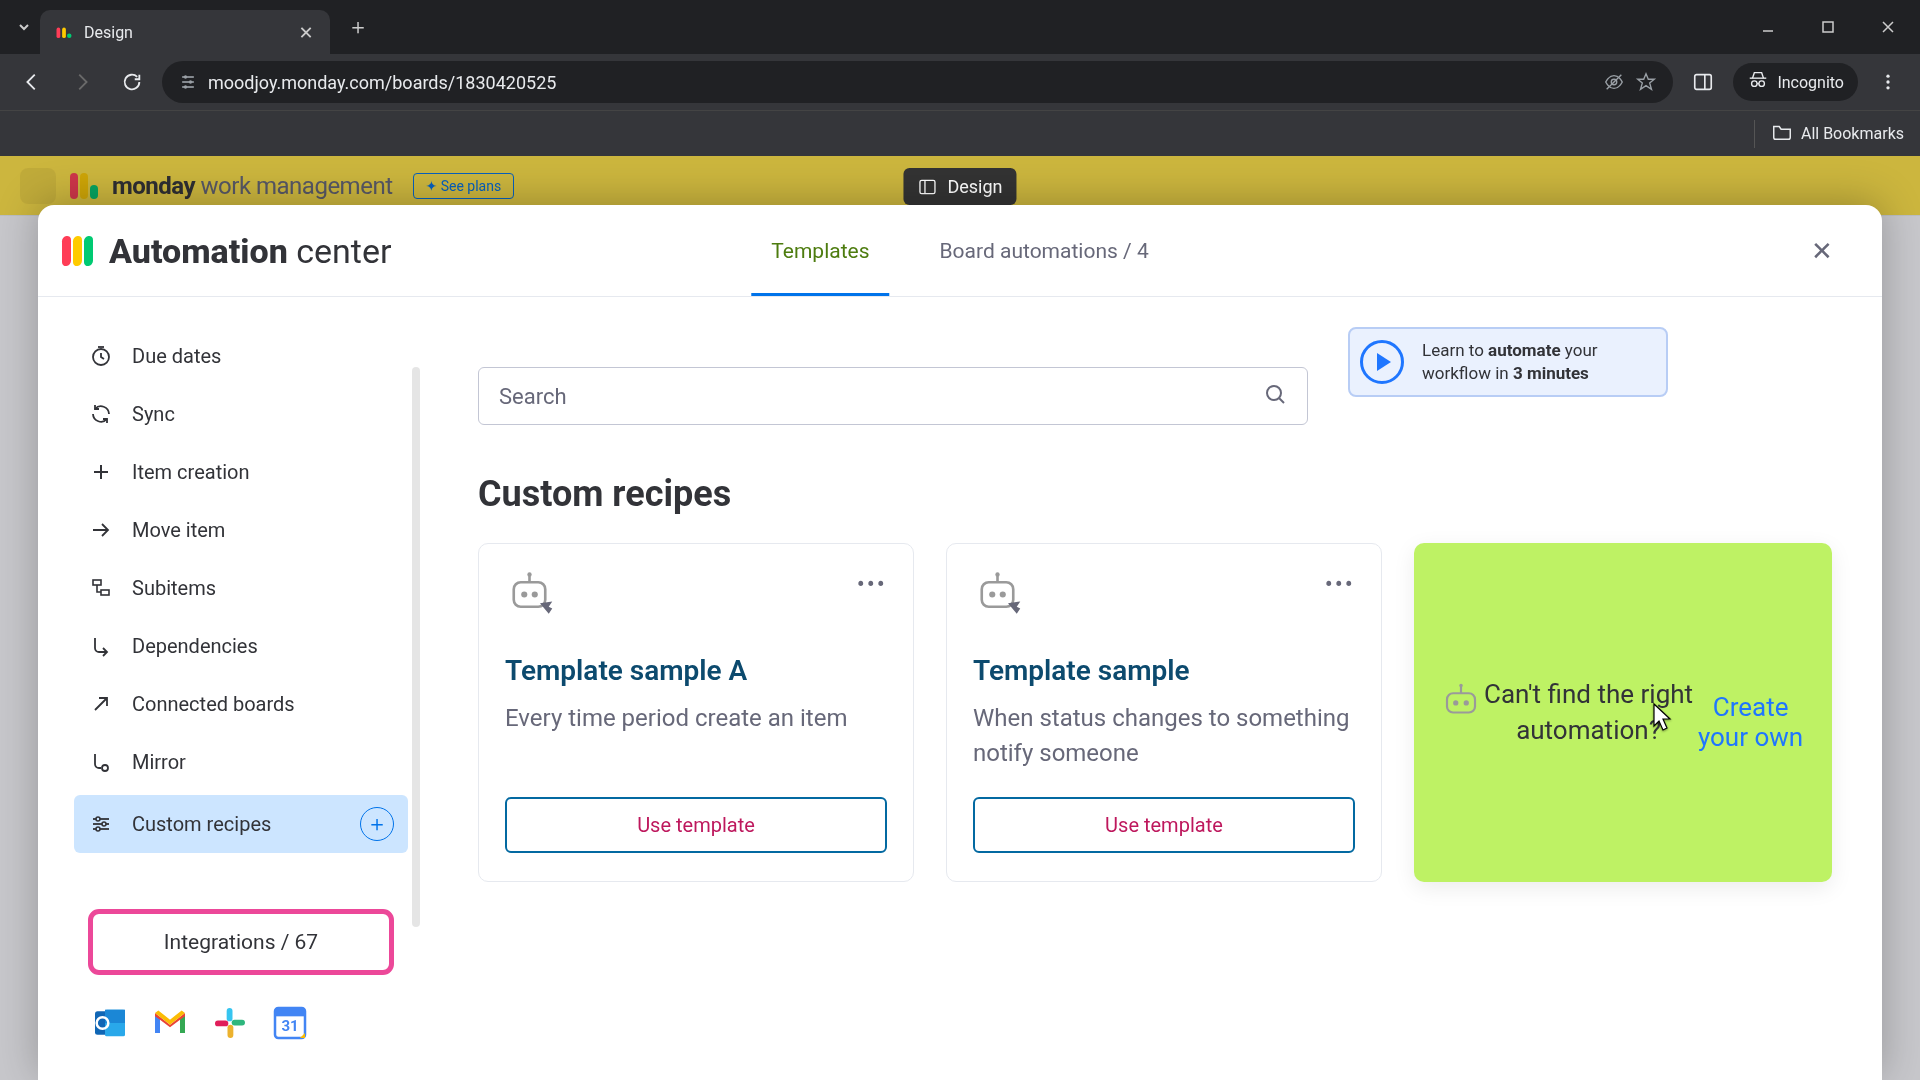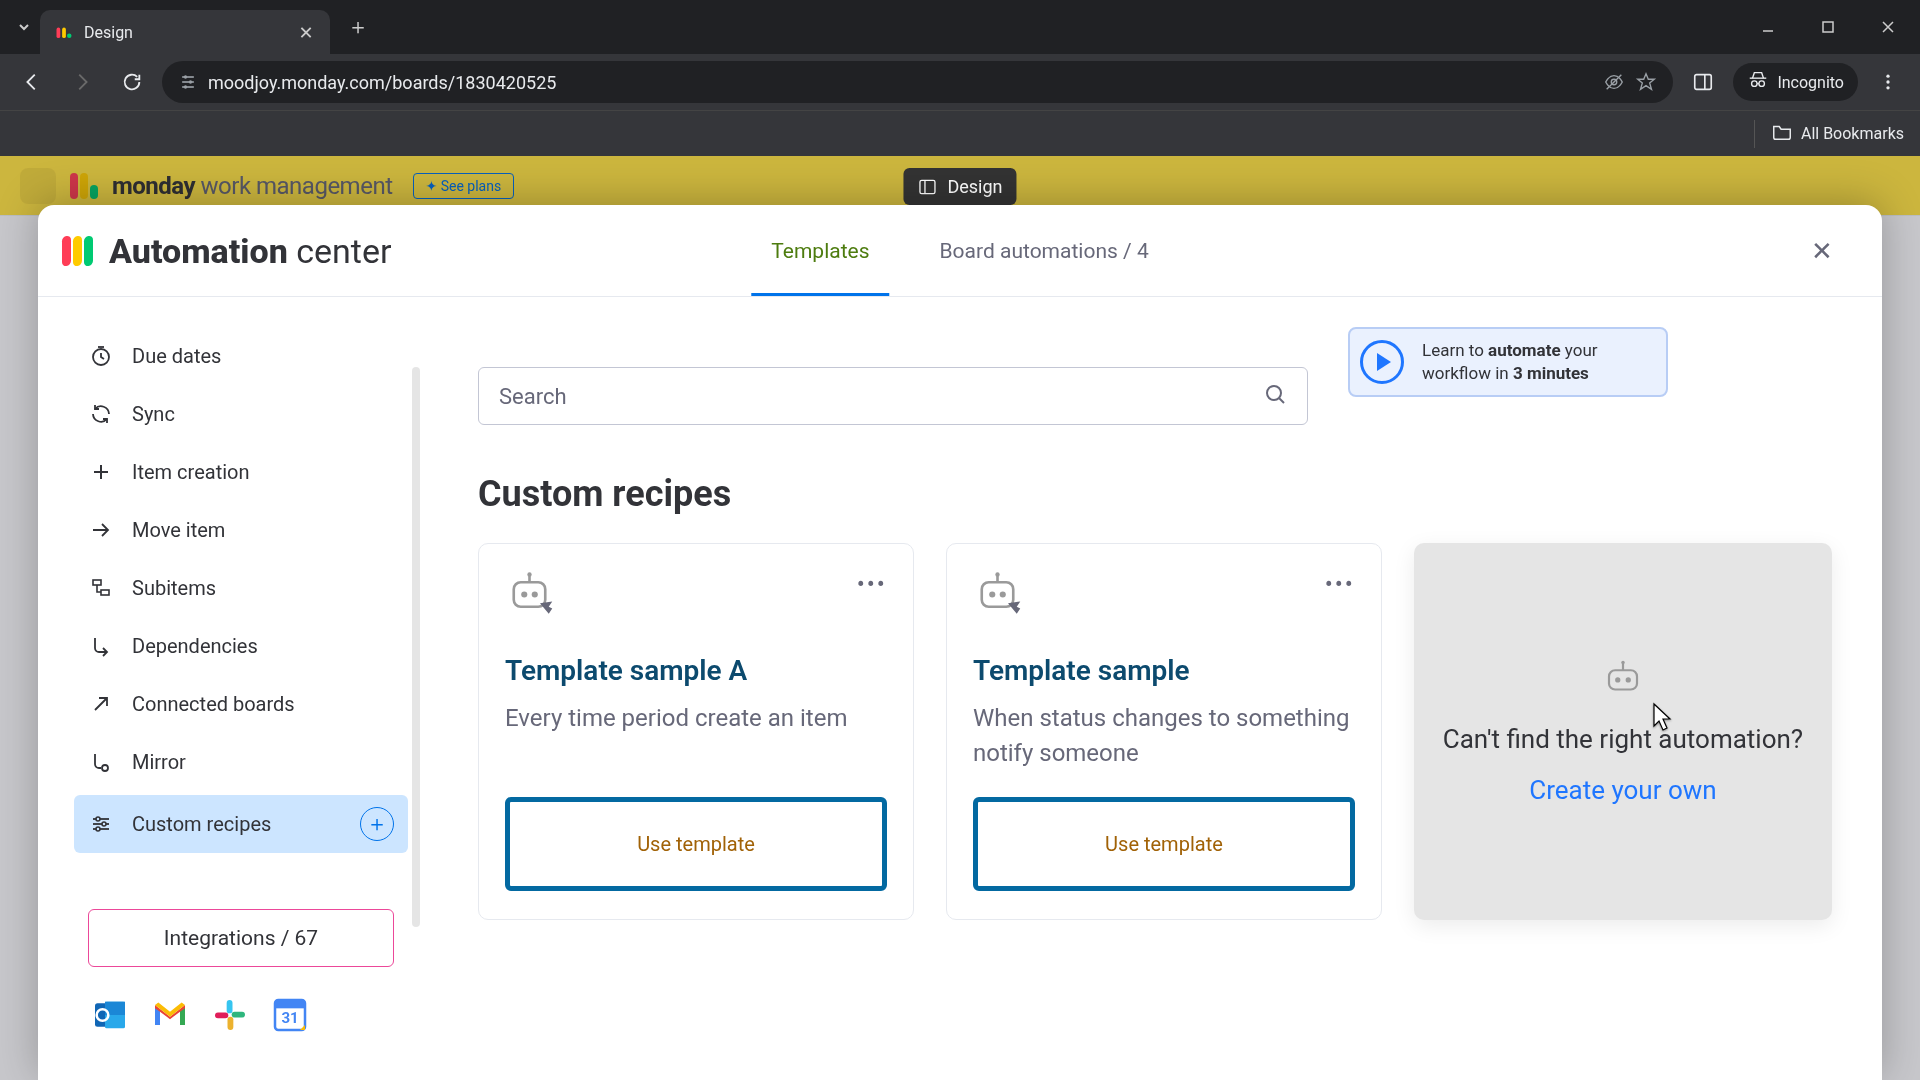--- a/index.html
+++ b/index.html
@@ -61,21 +61,21 @@
 .modal-body { flex:1; display:flex; overflow:hidden; }
 
 
 .sidebar { width:390px; padding:34px 20px 20px 36px; display:flex; flex-direction:column; position:relative; }
 .side-item { display:flex; align-items:center; gap:18px; padding:12px 14px; border-radius:6px; font-size:20px; color:#323338; cursor:pointer; margin-bottom:8px; }
 .side-item.active { background:#cce5ff; }
 .side-icon { width:26px; height:26px; display:flex; align-items:center; justify-content:center; color:#323338; }
 .side-plus { width:34px; height:34px; border:1.5px solid #0073ea; border-radius:50%; color:#0073ea; display:flex; align-items:center; justify-content:center; font-size:22px; margin-left:auto; cursor:pointer; }
 .side-scrollbar { position:absolute; right:8px; top:70px; width:8px; height:560px; background:rgba(0,0,0,0.10); border-radius:4px; }
 .side-divider { height:1px; background:#e6e9ef; margin:24px 14px; }
-.integrations-btn { border:1px solid #ec4899; border-radius:6px; padding:16px; text-align:center; font-size:21px; color:#323338; cursor:pointer; margin:0 14px; }
+.integrations-btn { border:5px solid #ec4899; border-radius:11px; padding:16px; text-align:center; font-size:21px; color:#323338; cursor:pointer; margin:0 14px; }
 .integration-icons { display:flex; gap:16px; padding:26px 14px; }
 .int-icon { width:44px; height:44px; display:flex; align-items:center; justify-content:center; }
 
 
 .main { flex:1; padding:30px 50px; overflow:auto; }
 .search-row { display:flex; gap:40px; align-items:flex-start; }
 .search-box { flex:0 0 830px; height:58px; border:1px solid #c3c6d4; border-radius:6px; display:flex; align-items:center; padding:0 20px;margin-top:40px; }
 .search-box input { flex:1; border:none; outline:none; font-size:22px; color:#676879; background:transparent; }
 .search-box input::placeholder { color:#676879; }
 .search-ic { color:#676879; }
@@ -87,23 +87,23 @@
 
 .section-title { font-size:36px; font-weight:700; color:#323338; margin:48px 0 28px 0; }
 
 .cards { display:flex; gap:32px; }
 .recipe-card { width:438px; border:1px solid #e6e9ef; border-radius:10px; padding:26px 26px 28px 26px; background:#fff; display:flex; flex-direction:column; }
 .card-top { display:flex; justify-content:space-between; align-items:flex-start; }
 .robot-icon { width:56px; height:56px; color:#676879; position:relative; }
 .card-menu { color:#676879; font-size:24px; letter-spacing:2px; cursor:pointer; }
 .card-title { font-size:28px; font-weight:600; color:#0c4a6e; margin-top:28px; }
 .card-desc { font-size:24px; color:#676879; margin-top:14px; line-height:1.45; min-height:72px; }
-.use-btn { margin-top:24px; border:5px solid #0369a1; border-radius:6px; padding:30px; text-align:center; font-size:20px; color:#a16207; cursor:pointer; background:#fff; }
-
-.create-card { width:420px; border-radius:10px; padding:40px 26px; background:#e5e5e5; display:flex; flex-direction:column; align-items:center; justify-content:center; text-align:center; box-shadow:0 6px 22px rgba(0,0,0,0.08); }
+.use-btn { margin-top:24px; border:2px solid #0369a1; border-radius:6px; padding:14px; text-align:center; font-size:20px; color:#be185d; cursor:pointer; background:#fff; }
+
+.create-card { width:420px; border-radius:10px; padding:40px 26px; background:#bef264; display:flex; flex-direction:row; align-items:center; justify-content:center; text-align:center; box-shadow:0 6px 22px rgba(0,0,0,0.08); }
 .create-card .robot-sm { width:42px; height:42px; color:#676879; margin-bottom:22px; }
 .create-q { font-size:26px; color:#323338; line-height:1.35; }
 .create-link { font-size:26px; color:#1f76ff; margin-top:18px; cursor:pointer; }
 
 
 .cursor { position:absolute; width:22px; height:30px; z-index:50; pointer-events:none; }
 .cursor svg { filter: drop-shadow(0 1px 1px rgba(0,0,0,0.4)); }
 </style>
 </head>
 <body>

